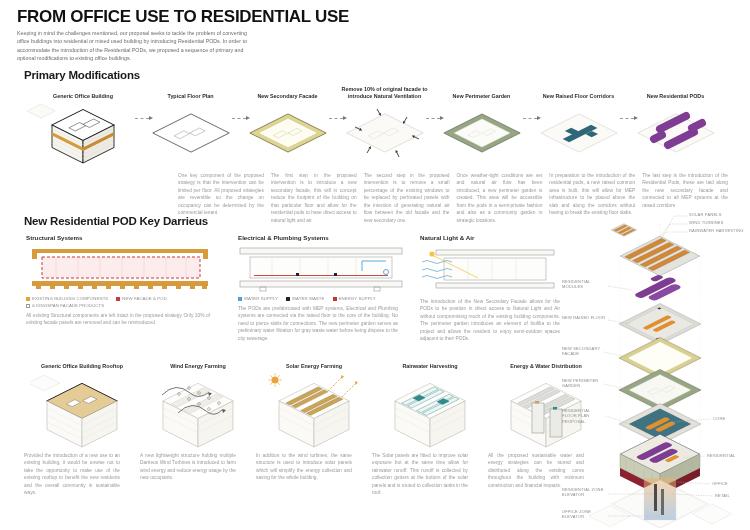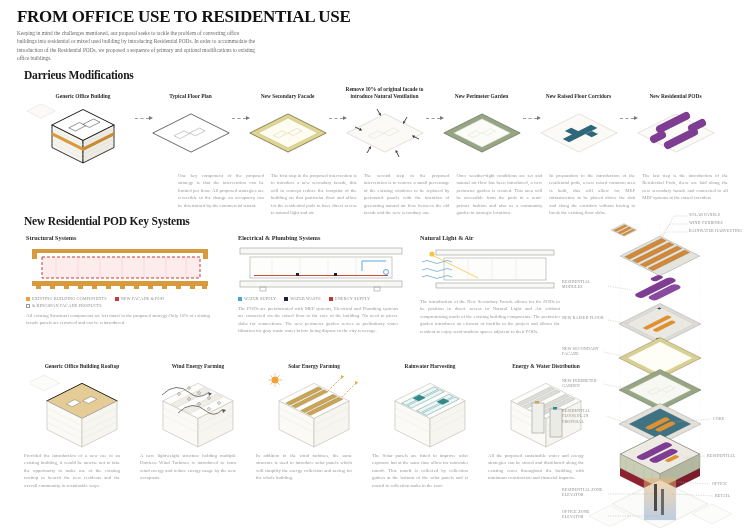--- a/index.html
+++ b/index.html
@@ -1,19 +1,19 @@
 <!DOCTYPE html>
 <html><head>
 <meta charset="utf-8">
 <style>
   html,body{margin:0;padding:0;background:#e8e8e8;}
   *{box-sizing:border-box;}
   #board{
     position:relative;width:750px;height:530px;background:#ffffff;
-    font-family:Liberation Serif, serif;color:#222;overflow:hidden;
+    font-family:Liberation Sans, sans-serif;color:#222;overflow:hidden;
     box-shadow:0 0 4px rgba(0,0,0,.25);
     padding-left:20px;
   }
   .title{position:absolute;left:17px;top:7px;font-size:17px;font-weight:900;letter-spacing:-.3px;color:#111;}
   .intro{position:absolute;left:17px;top:29px;width:242px;font-size:5.3px;line-height:1.6;color:#6b6b6b;}
   .sec-h{position:absolute;font-size:11.5px;font-weight:700;color:#1a1a1a;letter-spacing:-.2px;}
   .col-label{font-size:5.4px;font-weight:700;color:#2c2c2c;text-align:center;line-height:1.2;height:15px;display:flex;align-items:flex-end;justify-content:center;padding-bottom:2px;}
   .caption{font-size:4.8px;line-height:1.55;color:#9a9a9a;text-align:justify;}
   .sub-label{font-size:6.2px;font-weight:700;color:#2c2c2c;margin-bottom:3px;}
   #primary-row{position:absolute;top:86px;left:24px;width:702px;display:flex;}
@@ -38,21 +38,21 @@
   svg{display:block;}
 </style>
 </head>
 <body>
 
 <div id="board">
 
   <div class="title">FROM OFFICE USE TO RESIDENTIAL USE</div>
   <div class="intro">Keeping in mind the challenges mentioned, our proposal seeks to tackle the problem of converting office buildings into residential or mixed used building by introducing Residential PODs. In order to accommodate the introduction of the Residential PODs, we proposed a sequence of primary and optional modifications to existing office buildings.</div>
 
-  <div class="sec-h" style="left:24px;top:69px;">Darrieus Modifications</div>
+  <div class="sec-h" style="left:24px;top:69px;">Primary Modifications</div>
 
   <div id="primary-row">
     <div class="pcol first">
       <div class="col-label">Generic Office Building</div>
       <svg width="112" height="64" viewBox="0 0 112 64">
         <g transform="translate(14,10) scale(1,0.5) rotate(-45)">
             <rect x="-10" y="-10" width="20" height="20" fill="#fbfaf7" stroke="#ddd" stroke-width="0.6"></rect>
           </g>
         <g transform="translate(56,24) scale(1,0.5) rotate(-45)">
           <rect x="-22" y="-22" width="44" height="44" fill="#ffffff" stroke="#1a1a1a" stroke-width="1.4"></rect>
@@ -177,21 +177,21 @@
 
   <div id="primary-captions">
     <div class="caption">One key component of the proposed strategy is that the intervention can be limited per floor. All proposed strategies are reversible so the change on occupancy can be determined by the commercial tenant.</div>
     <div class="caption">The first step in the proposed intervention is to introduce a new secondary facade, this will in concept reduce the footprint of the building on that particular floor and allow for the residential pods to have direct access to natural light and air.</div>
     <div class="caption">The second step in the proposed intervention is to remove a small percentage of the existing windows to be replaced by perforated panels with the intention of generating natural air flow between the old facade and the new secondary one.</div>
     <div class="caption">Once weather-tight conditions are set and natural air flow has been introduced, a new perimeter garden is created. This area will be accessible from the pods in a semi-private fashion and also as a community garden in strategic locations.</div>
     <div class="caption">In preparation to the introduction of the residential pods, a new raised common area is built, this will allow for MEP infrastructure to be placed above the slab and along the corridors without having to break the existing floor slabs.</div>
     <div class="caption">The last step is the introduction of the Residential Pods, these are laid along the new secondary facade and connected to all MEP systems at the raised corridors</div>
   </div>
 
-  <div class="sec-h" style="left:24px;top:215px;">New Residential POD Key Systems</div>
+  <div class="sec-h" style="left:24px;top:215px;">New Residential POD Key Darrieus</div>
 
   <div class="benefit" style="left:26px;top:234px;width:200px;">
     <div class="sub-label">Structural Systems</div>
     <svg width="190" height="50" viewBox="0 0 190 50">
       <rect x="6" y="5" width="176" height="4" fill="#d79a3c"></rect>
       <rect x="6" y="9" width="5" height="6" fill="#d79a3c"></rect>
         <rect x="177" y="9" width="5" height="6" fill="#d79a3c"></rect>
       <rect x="16" y="13" width="158" height="21" fill="#fcecec" stroke="#c93a3a" stroke-width="1" stroke-dasharray="3,2"></rect>
       <g stroke="#f0c9c9" stroke-width="0.5">
         <line x1="30" y1="14" x2="30" y2="33"></line>

